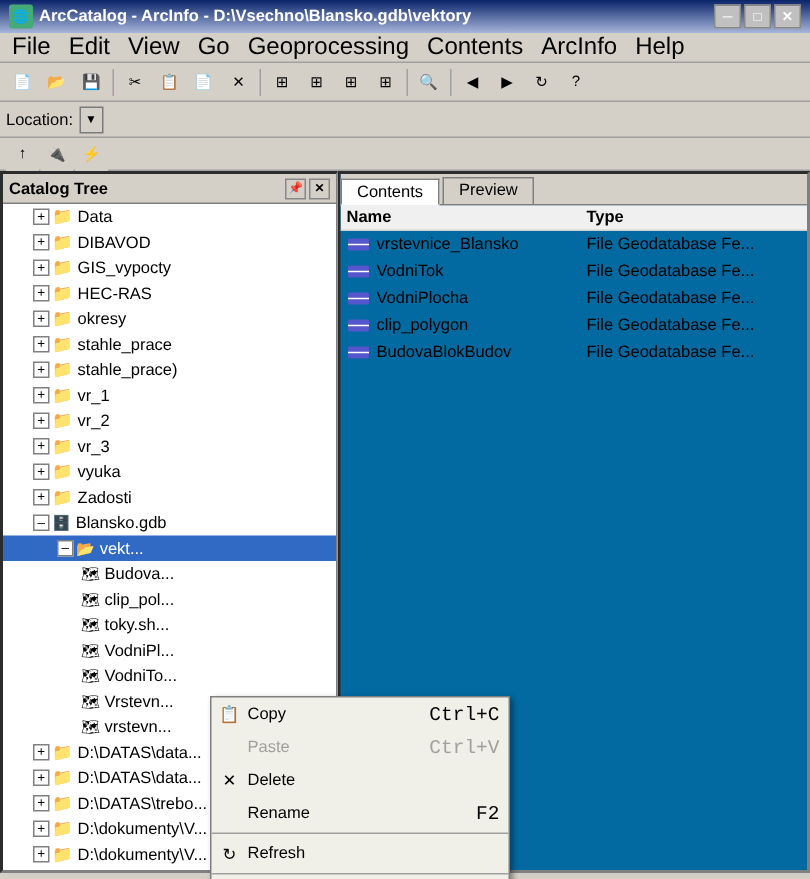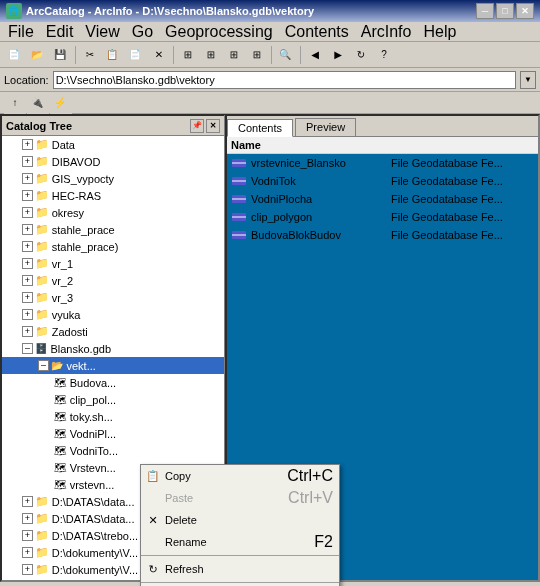--- a/index.html
+++ b/index.html
@@ -295,22 +295,23 @@
       align-items: center;
       height: 22px;
       padding: 0 6px 0 24px;
       font-size: 11px;
       cursor: pointer;
       position: relative;
     }
     .ctx-item.disabled { color: #a0a0a0; cursor: default; justify-content: space-between; }
     .ctx-item-shortcut {
       margin-left: auto;
-      font-size: 16px;
+      font-size: 13px;
       color: inherit;
+      font-family: Liberation Mono, monospace;
     }
     .ctx-sep {
       height: 1px;
       background: #a0a0a0;
       margin: 2px 0;
     }
     .ctx-icon {
       position: absolute;
       left: 4px;
       width: 16px;
@@ -369,21 +370,20 @@
   <div class="tb-btn">🔍</div>
   <div class="tb-sep"></div>
   <div class="tb-btn">◀</div>
   <div class="tb-btn">▶</div>
   <div class="tb-btn">↻</div>
   <div class="tb-btn">?</div>
 </div>
 
 <div class="location-bar">
   <span class="location-label">Location:</span>
-  <input class="location-input" type="text" value="D:\Vsechno\Blansko.gdb\vektory" style="">
   <div class="location-dropdown">▼</div>
 </div>
 
 <div class="toolbar2">
   <div class="tb-btn">↑</div>
   <div class="tb-btn">🔌</div>
   <div class="tb-btn">⚡</div>
 </div>
 
 <div class="main-area">
@@ -525,20 +525,21 @@
     </div>
   </div>
 
   <div class="content-panel">
     <div class="content-tabs">
       <div class="content-tab active">Contents</div>
       <div class="content-tab">Preview</div>
     </div>
     <div class="content-header">
       <div class="content-col-name">Name</div>
+      <div class="content-col-type">Type</div>
     </div>
     <div class="content-items">
       <div class="content-item">
         <div class="content-item-icon">
           <svg width="16" height="16">
               <rect x="1" y="4" width="14" height="8" fill="#5555cc" rx="1"></rect>
               <line x1="1" y1="8" x2="15" y2="8" stroke="white" stroke-width="1"></line>
             </svg>
         </div>
         <span class="content-item-name">vrstevnice_Blansko</span>

